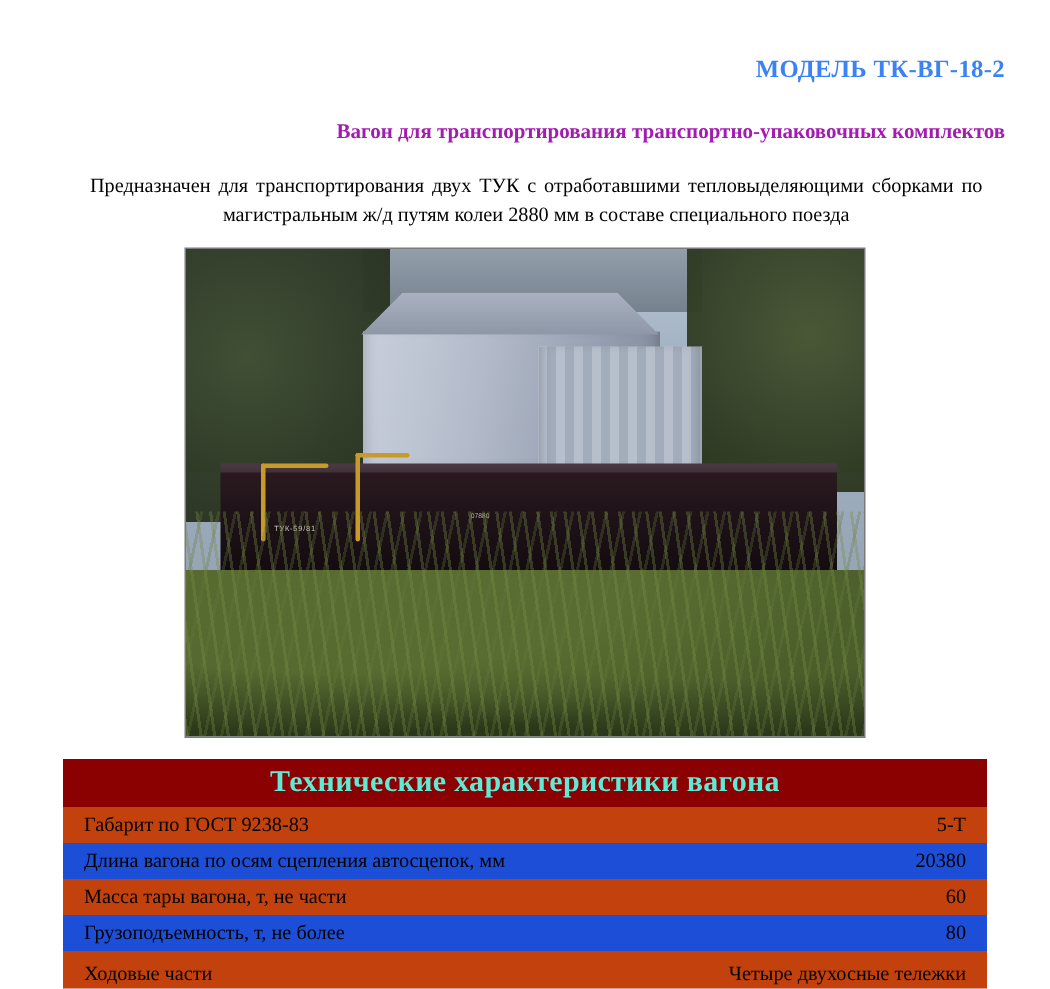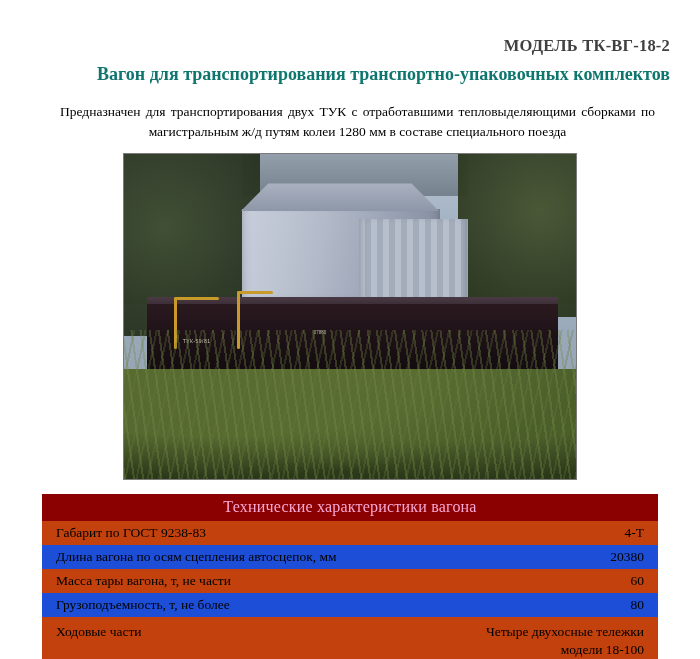--- a/index.html
+++ b/index.html
@@ -20,32 +20,32 @@
     height: 659px;
     box-sizing: border-box;
   }
 
   
   .header {
     padding: 36px 30px 0 30px;
     text-align: right;
   }
   .model-title {
-    color: #404040;
+    color: #3b82f6;
     font-weight: bold;
     font-size: 16.5px;
     letter-spacing: 0.2px;
     line-height: 1.25;
   }
   .subtitle {
-    color: #0f766e;
+    color: #a21caf;
     font-weight: bold;
-    font-size: 18px;
+    font-size: 14px;
     line-height: 1.3;
-    margin-top: 6px;
+    margin-top: 23px;
   }
 
   
   .intro {
     margin: 16px 45px 0 60px;
     font-size: 13.5px;
     line-height: 1.45;
     text-align: justify;
     text-align-last: center;
   }
@@ -171,23 +171,23 @@
     margin: 14px 42px 0 42px;
   }
   table.specs {
     width: 100%;
     border-collapse: collapse;
     font-size: 13.5px;
   }
   table.specs caption {
     caption-side: top;
     background: #8b0000;
-    color: #f9a8d4;
-    font-weight: normal;
-    font-size: 16px;
+    color: #5eead4;
+    font-weight: bold;
+    font-size: 20px;
     padding: 4px 0 5px 0;
     letter-spacing: .2px;
   }
   table.specs td {
     padding: 4px 10px 4px 14px;
     vertical-align: top;
   }
   table.specs td.val {
     text-align: right;
     padding-right: 14px;
@@ -207,21 +207,21 @@
 </head>
 <body>
 
 <div class="page">
 
   <div class="header">
     <div class="model-title">МОДЕЛЬ ТК-ВГ-18-2</div>
     <div class="subtitle">Вагон для транспортирования транспортно-упаковочных комплектов</div>
   </div>
 
-  <div class="intro">Предназначен для транспортирования двух ТУК с отработавшими тепловыделяющими сборками по магистральным ж/д путям колеи 1280 мм в составе специального поезда</div>
+  <div class="intro">Предназначен для транспортирования двух ТУК с отработавшими тепловыделяющими сборками по магистральным ж/д путям колеи 2880 мм в составе специального поезда</div>
 
   <div class="photo-wrap">
     <div class="photo">
       <div class="ph-sky"></div>
       <div class="ph-bridge"></div>
       <div class="ph-trees-l"></div>
       <div class="ph-trees-r"></div>
       <div class="ph-cask"></div>
       <div class="ph-cask2"></div>
       <div class="ph-rail-deck"></div>
@@ -236,21 +236,21 @@
       <div class="ph-weeds"></div>
     </div>
   </div>
 
   <div class="table-wrap">
     <table class="specs">
       <caption>Технические характеристики вагона</caption>
       <tbody>
         <tr class="plain">
           <td>Габарит по ГОСТ 9238-83</td>
-          <td class="val">4-Т</td>
+          <td class="val">5-Т</td>
         </tr>
         <tr class="shaded">
           <td>Длина вагона по осям сцепления автосцепок, мм</td>
           <td class="val">20380</td>
         </tr>
         <tr class="plain">
           <td>Масса тары вагона, т, не части</td>
           <td class="val">60</td>
         </tr>
         <tr class="shaded">

